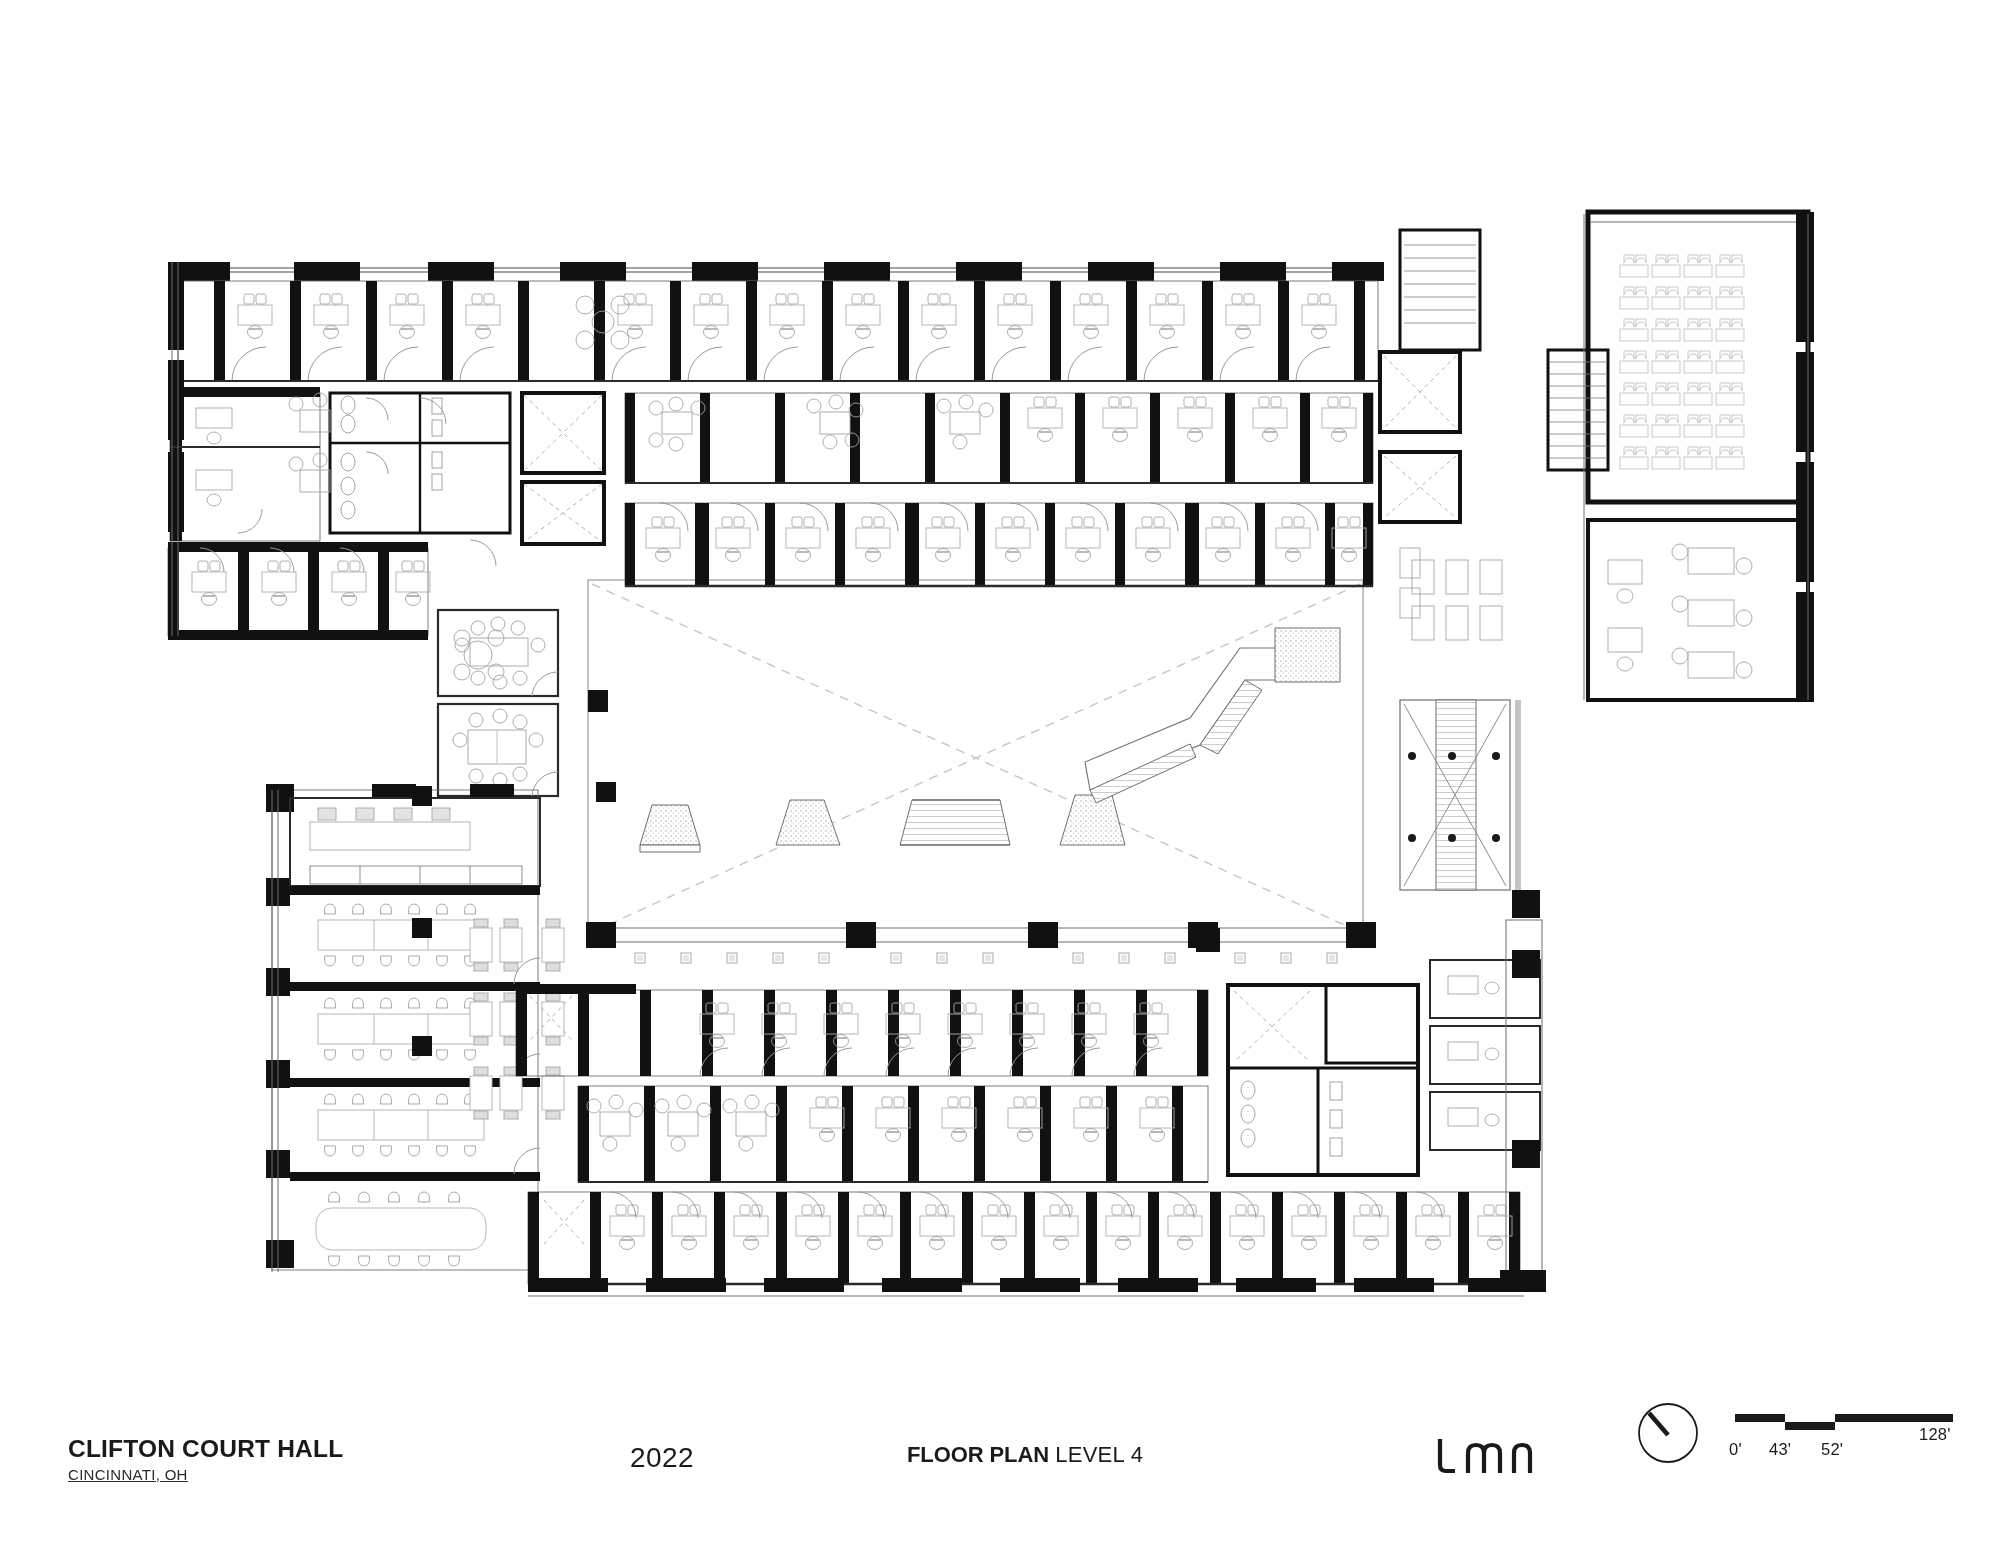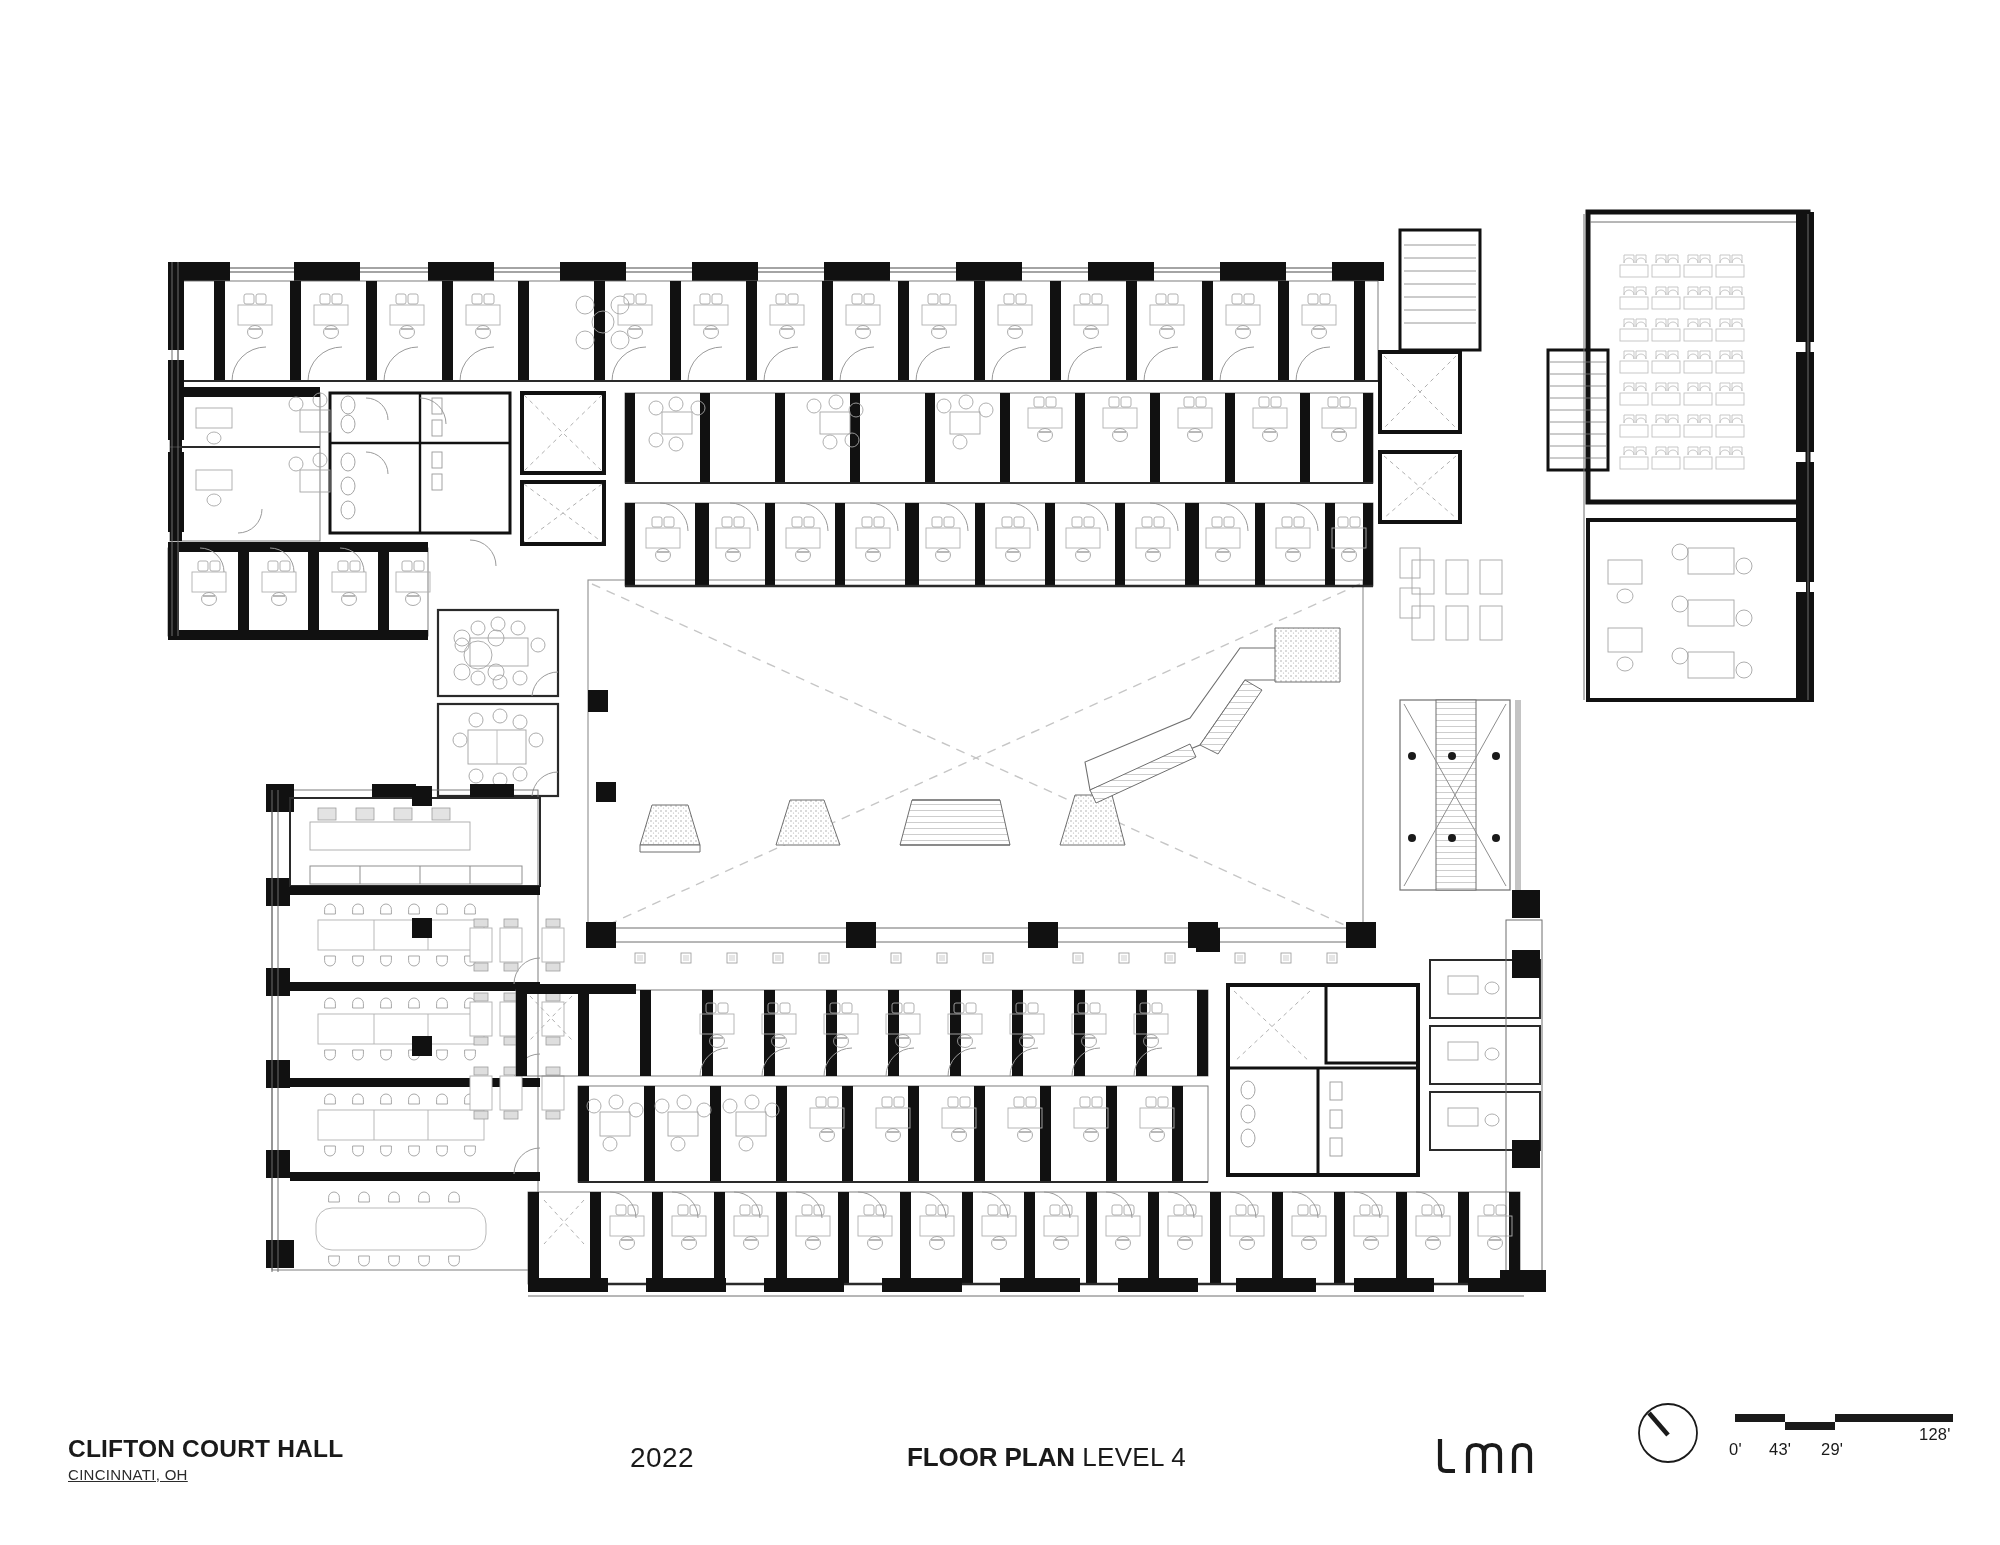--- a/index.html
+++ b/index.html
@@ -81,21 +81,21 @@
     font-size: 28px;
     font-weight: 400;
     letter-spacing: 0.4px;
     color: #1a1a1a;
   }
 
   .tb-sheet-title {
     position: absolute;
     left: 897px;
     top: 82px;
-    font-size: 26px;
+    font-size: 22px;
     white-space: nowrap;
   }
   .tb-sheet-title .bold {
     font-weight: 700;
     letter-spacing: -0.1px;
   }
   .tb-sheet-title .light {
     font-weight: 400;
     letter-spacing: 0.3px;
   }
@@ -1154,17 +1154,17 @@
   </svg>
 
   <div id="scale-bar">
     <svg viewBox="0 0 222 34" width="222" height="34" style="position:absolute;left:0;top:0;">
       <rect x="2" y="2" width="50" height="8" fill="#1a1a1a"></rect>
       <rect x="52" y="10" width="50" height="8" fill="#1a1a1a"></rect>
       <rect x="102" y="2" width="118" height="8" fill="#1a1a1a"></rect>
     </svg>
     <span class="scale-label" style="left:-4px; top:28px;">0'</span>
     <span class="scale-label" style="left:36px; top:28px;">43'</span>
-    <span class="scale-label" style="left:88px; top:28px;">29'</span>
+    <span class="scale-label" style="left:88px; top:28px;">52'</span>
     <span class="scale-label" style="left:186px; top:13px;">128'</span>
   </div>
 
 </div>
 
 </body></html>

